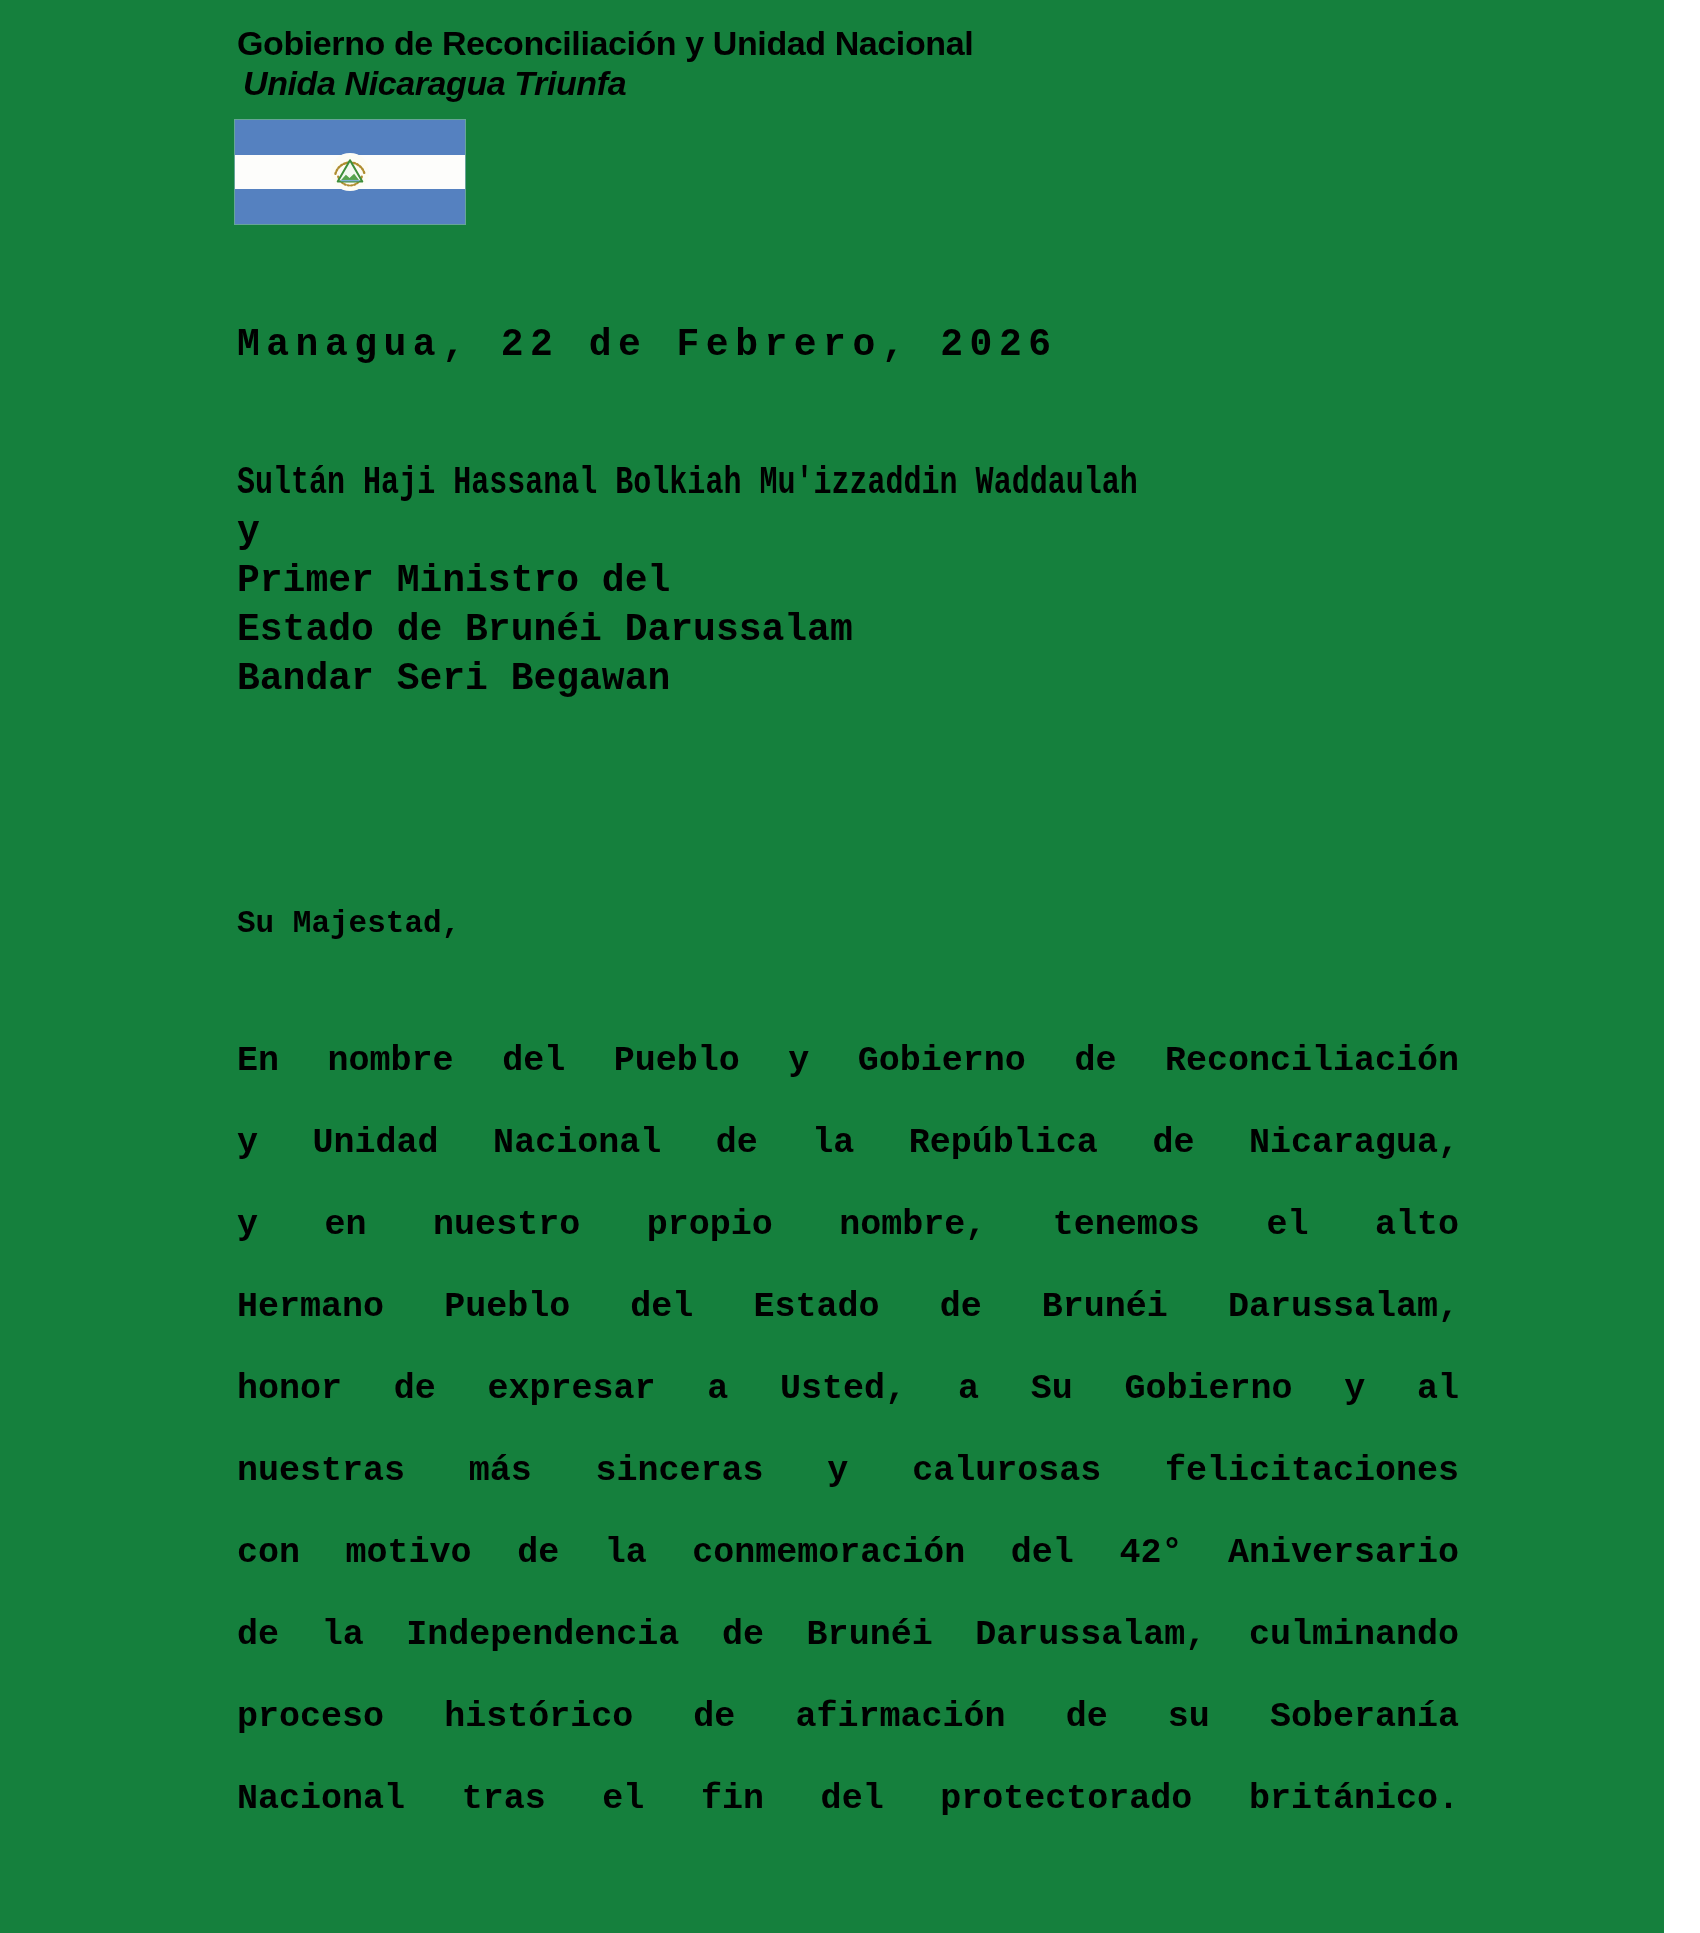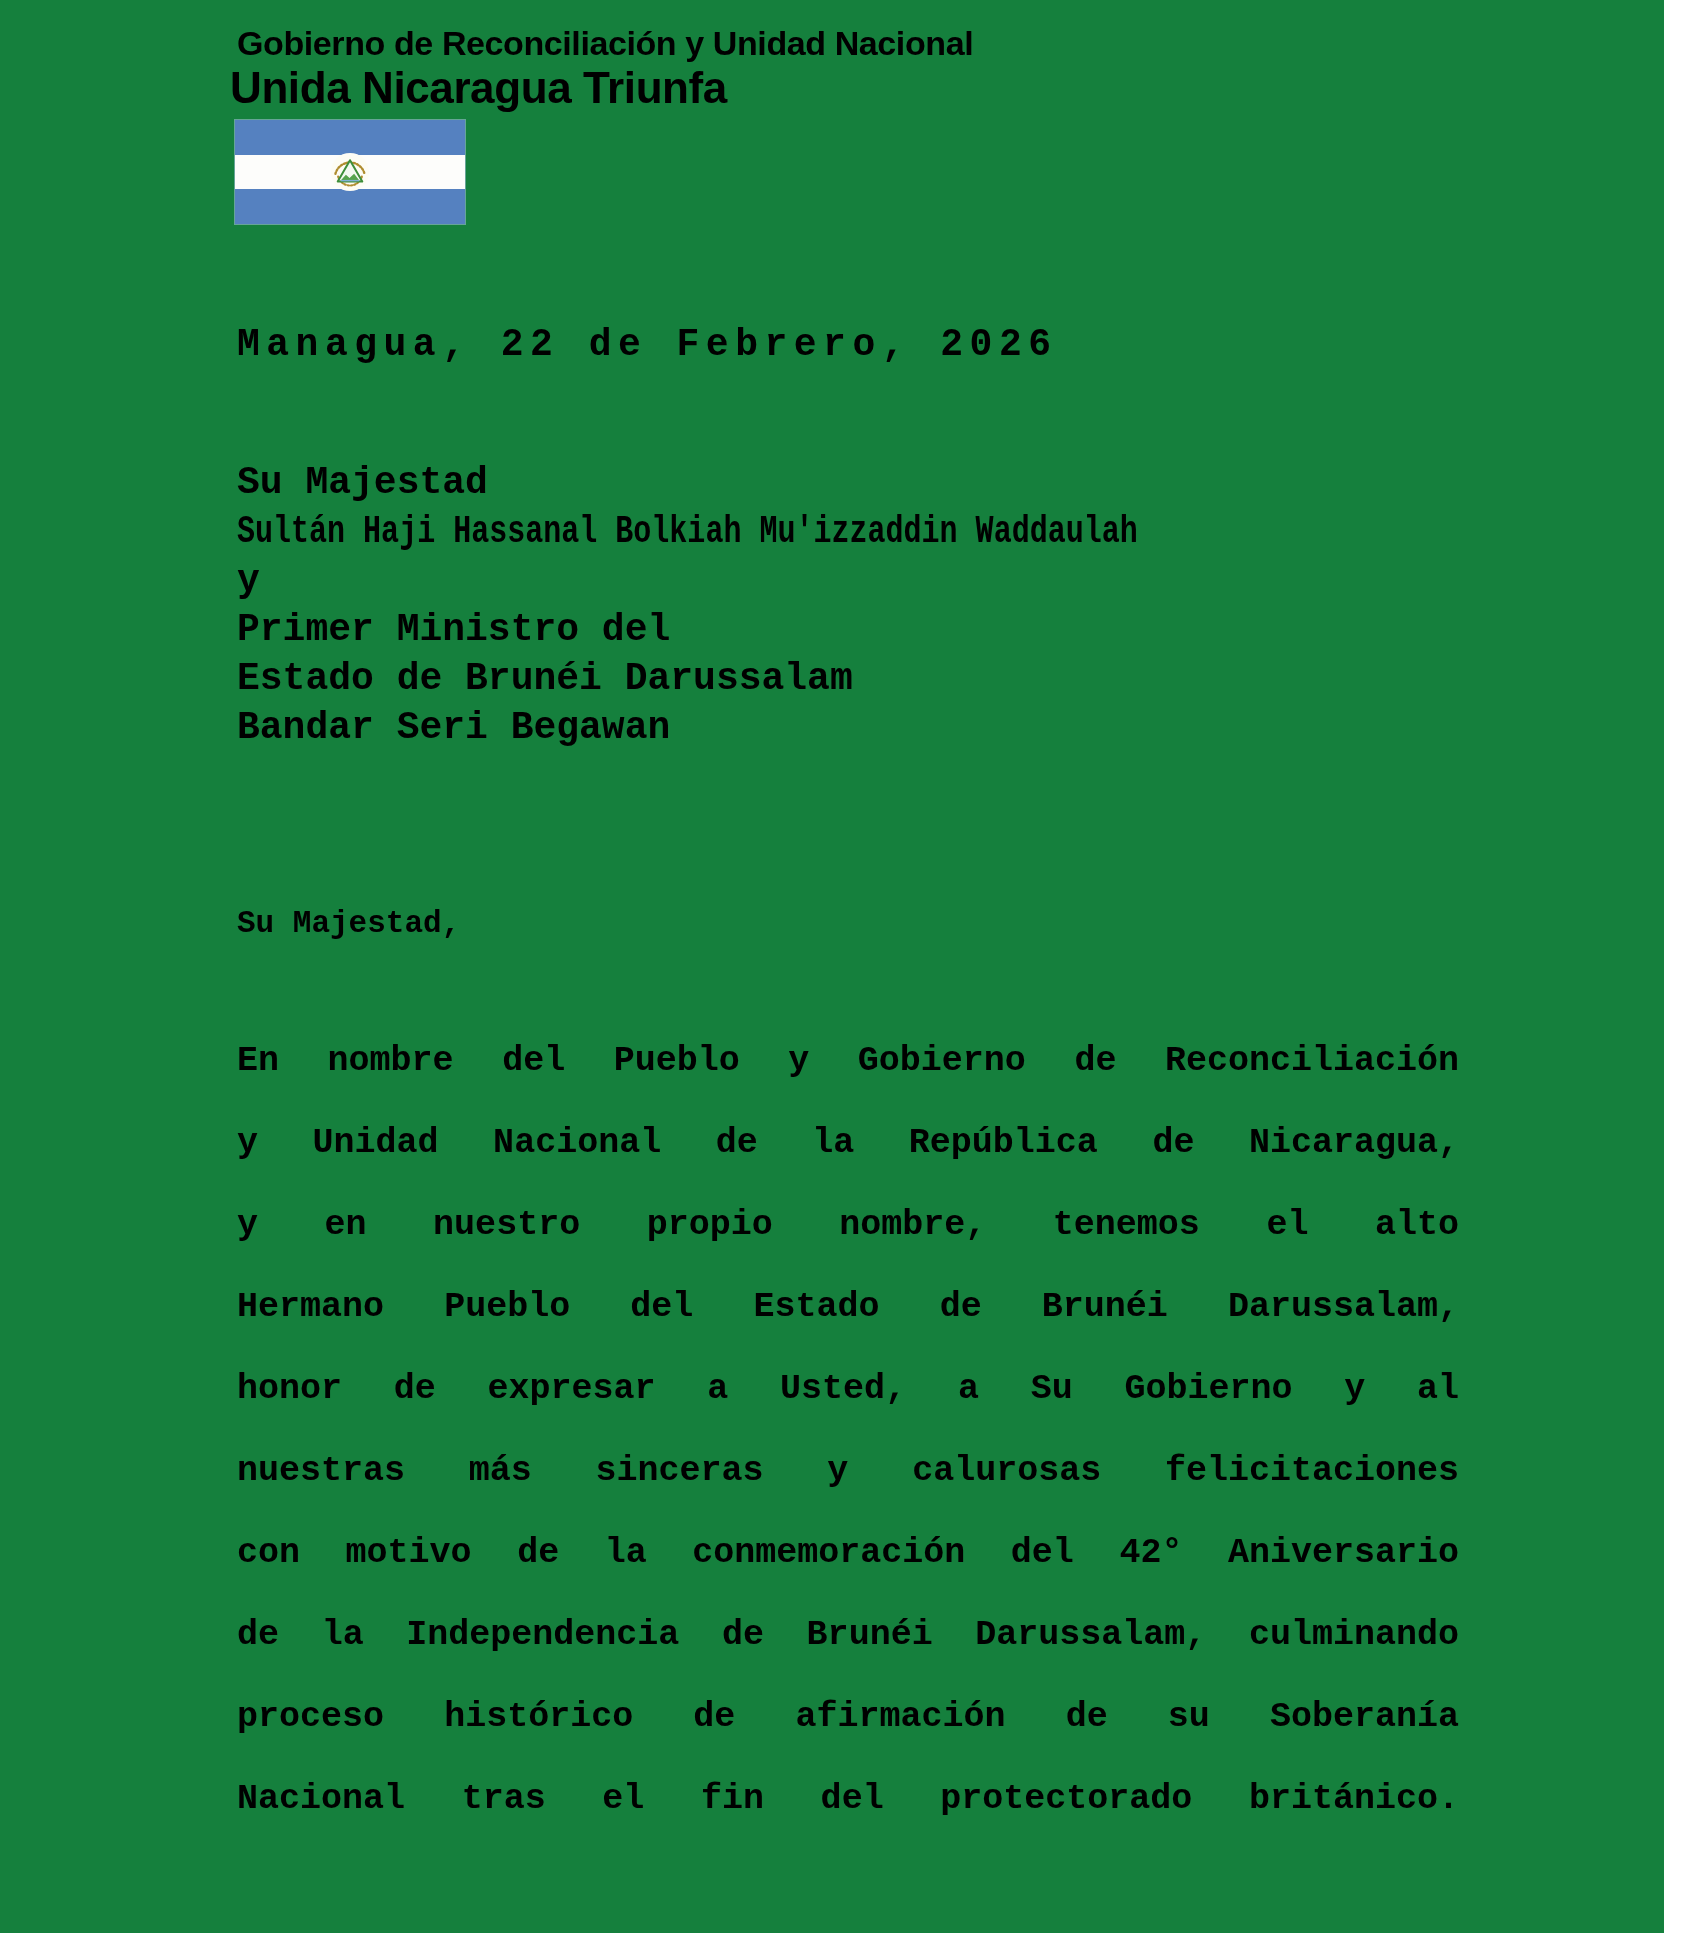--- a/index.html
+++ b/index.html
@@ -12,22 +12,22 @@
     color: #000;
   }
   .sans { font-family: "Liberation Sans", sans-serif; }
   .mono { font-family: "Liberation Mono", "DejaVu Sans Mono", monospace; font-weight: bold; color: #000; }
 
   .lh1 {
     position: absolute; left: 237px; top: 26px;
     font-size: 34px; font-weight: bold; letter-spacing: -0.4px; line-height: 1;
   }
   .lh2 {
-    position: absolute; left: 230px; top: 66px;
-    font-size: 44px; font-weight: bold; letter-spacing: -0.4px; line-height: 1;
+    position: absolute; left: 243px; top: 66px;
+    font-size: 34px; font-weight: bold; letter-spacing: -0.4px; line-height: 1; font-style: italic;
   }
 
   .flag {
     position: absolute; left: 235px; top: 120px;
     width: 230px; height: 104px;
     display: flex; flex-direction: column;
     box-shadow: 0 0 0 1px rgba(170,195,225,0.55);
   }
   .stripe { width: 100%; }
   .s-top { height: 35px; background: #5581C0; }
@@ -88,21 +88,20 @@
         <path d="M11.5 31.5 L17.5 25 L21.5 28.5 L26.5 24 L32.5 31.5 Z" fill="#57A34C"></path>
         <path d="M12 31.5 H32" stroke="#7FB0D6" stroke-width="1.6"></path>
       </svg>
     </div>
     <div class="stripe s-bot"></div>
   </div>
 
   <div class="dateline mono">Managua, 22 de Febrero, 2026</div>
 
   <div class="addressee mono">
-    <div>Su Majestad</div>
     <div class="condensed">Sultán Haji Hassanal Bolkiah Mu'izzaddin Waddaulah</div>
     <div>y</div>
     <div>Primer Ministro del</div>
     <div>Estado de Brunéi Darussalam</div>
     <div>Bandar Seri Begawan</div>
   </div>
 
   <div class="salutation mono">Su Majestad,</div>
 
   <div class="body-block mono">

